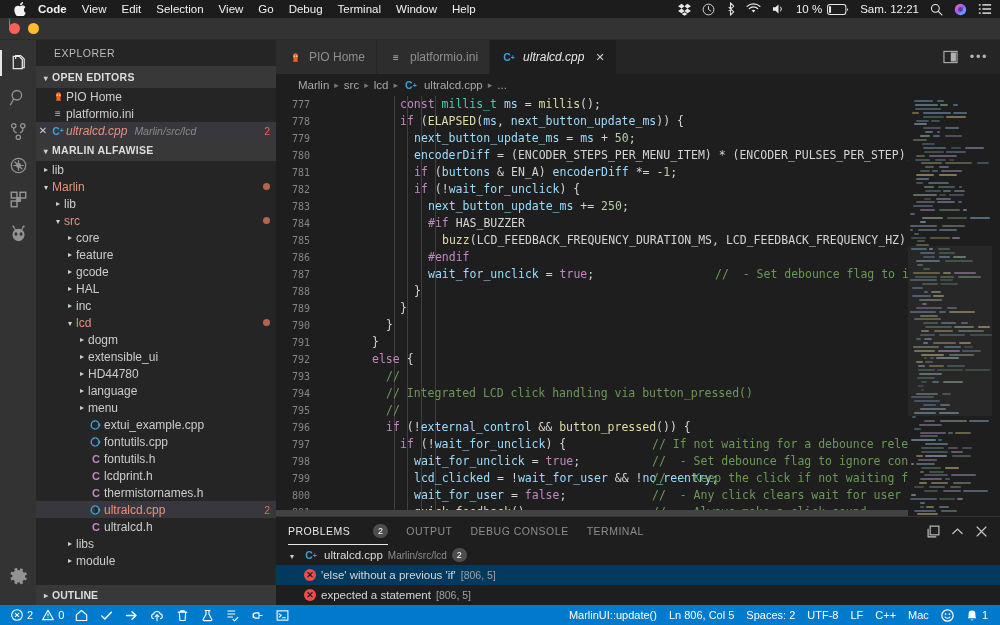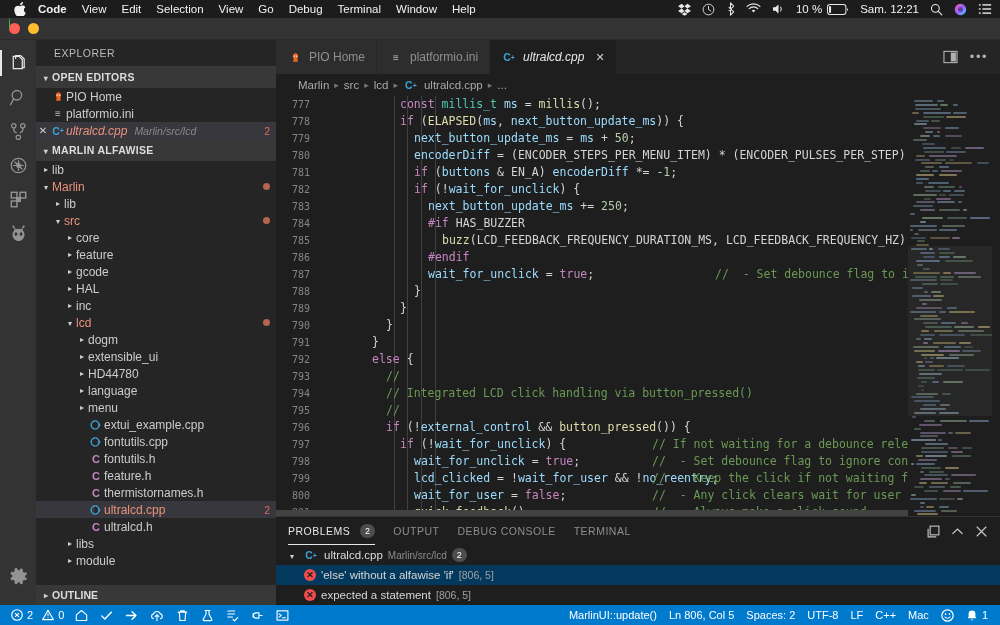--- a/index.html
+++ b/index.html
@@ -133,21 +133,21 @@
   .mm-line { position: absolute; height: 2px; border-radius: 1px; }
   .hscroll {
     position: absolute; left: 0; right: 92px; bottom: 0; height: 6px; background: #424242;
   }
 
   
   .panel { flex: 0 0 86px; background: #1e1e1e; border-top: 1px solid #333; display: flex; flex-direction: column; }
   .panel-head { height: 28px; flex: 0 0 28px; display: flex; align-items: center; padding-left: 12px; }
   .ptab {
     font-size: 10.5px; letter-spacing: .5px; color: #8e8e8e; margin-right: 18px;
-    display: flex; align-items: center; gap: 10px; height: 28px; position: relative; text-transform: uppercase;
+    display: flex; align-items: center; gap: 23px; height: 28px; position: relative; text-transform: uppercase;
   }
   .ptab.active { color: #e7e7e7; }
   .ptab.active::after {
     content: ""; position: absolute; left: 0; right: 0; bottom: 0; height: 1px; background: #e7e7e7;
   }
   .badge {
     background: #4d4d4d; color: #fff; border-radius: 9px; font-size: 9px;
     min-width: 15px; height: 14px; display: inline-flex; align-items: center; justify-content: center; padding: 0 4px;
   }
   .panel-actions { margin-left: auto; display: flex; align-items: center; gap: 11px; padding-right: 12px; color: #c5c5c5; }
@@ -501,21 +501,21 @@
               <span style="color:#c586c0;font-weight:bold;font-size:11px">C</span>
             </span>
             <span class="lbl">fontutils.h</span>
           </div>
           <div class="row">
             <span style="display:inline-block;width:40px"></span>
             <span class="tw"></span>
             <span class="ficon">
               <span style="color:#c586c0;font-weight:bold;font-size:11px">C</span>
             </span>
-            <span class="lbl">feature.h</span>
+            <span class="lbl">lcdprint.h</span>
           </div>
           <div class="row">
             <span style="display:inline-block;width:40px"></span>
             <span class="tw"></span>
             <span class="ficon">
               <span style="color:#c586c0;font-weight:bold;font-size:11px">C</span>
             </span>
             <span class="lbl">thermistornames.h</span>
           </div>
           <div class="row sel">
@@ -876,21 +876,21 @@
         <div class="prow">
           <span class="tw down" style="color:#cfcfcf">▾</span>
           <span class="ficon cpp-i">C<sup style="font-size:7px">+</sup></span>
           <span class="pfile">ultralcd.cpp</span>
           <span class="ppath">Marlin/src/lcd</span>
           <span class="badge">2</span>
         </div>
 
         <div class="prow selected" style="padding-left:28px">
           <span class="errdot">✕</span>
-          <span class="pmsg">'else' without a alfawise 'if'</span>
+          <span class="pmsg">'else' without a previous 'if'</span>
           <span class="ploc">[806, 5]</span>
         </div>
         <div class="prow" style="padding-left:28px">
           <span class="errdot">✕</span>
           <span class="pmsg">expected a statement</span>
           <span class="ploc">[806, 5]</span>
         </div>
       </div>
 
     </div>

